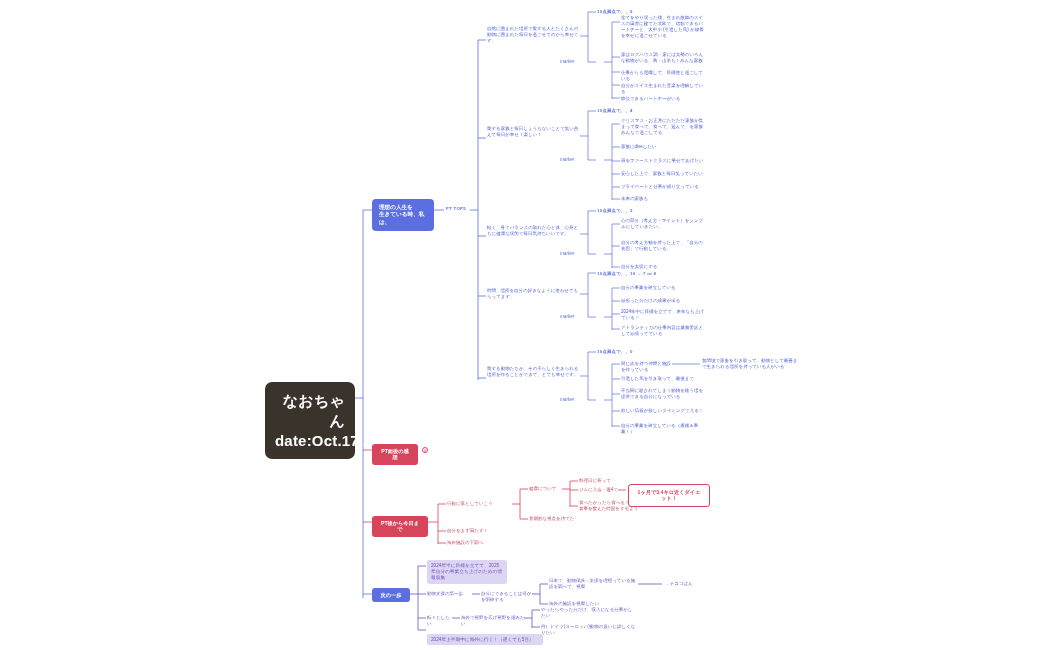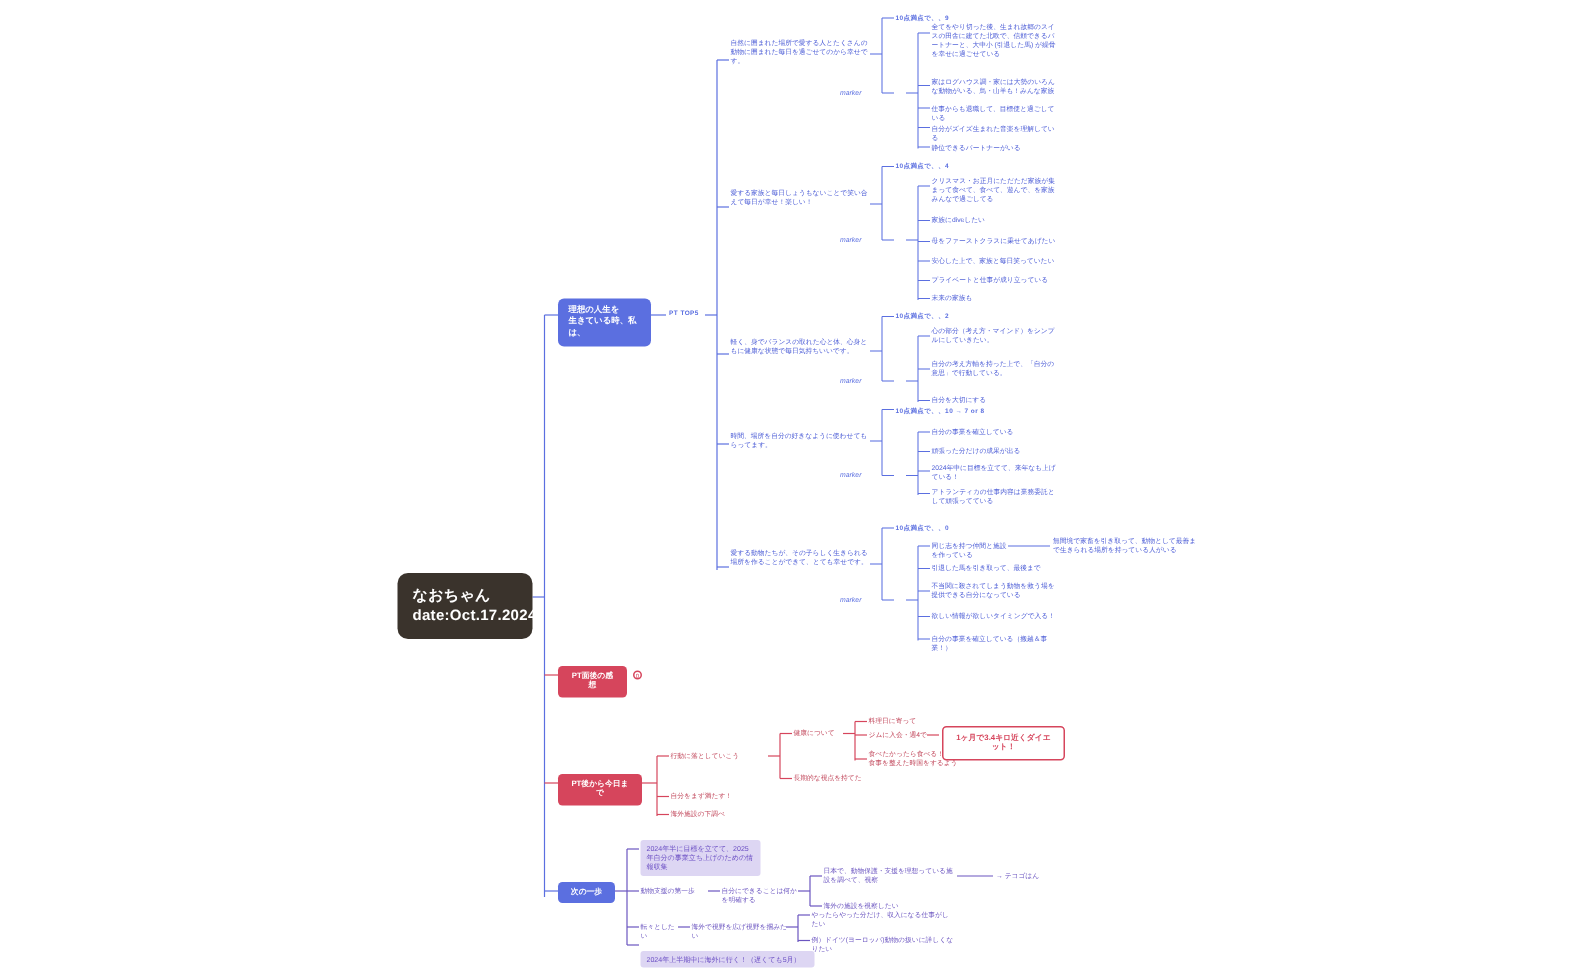--- a/index.html
+++ b/index.html
@@ -33,23 +33,23 @@
     box-sizing: border-box;
     line-height: 1.32;
     white-space: pre-line;
   }
 
   
   .root {
     background: #3a332c;
     color: #ffffff;
     border-radius: 7px;
-    font-size: 10px;
-    font-weight: bold;
-    text-align: left;
+    font-size: 15px;
+    font-weight: bold;
+    text-align: right;
     padding: 9px 10px;
     letter-spacing: .2px;
   }
 
   
   .chip-blue {
     background: #5b6fe0;
     color: #ffffff;
     border-radius: 4px;
     font-size: 5.6px;

